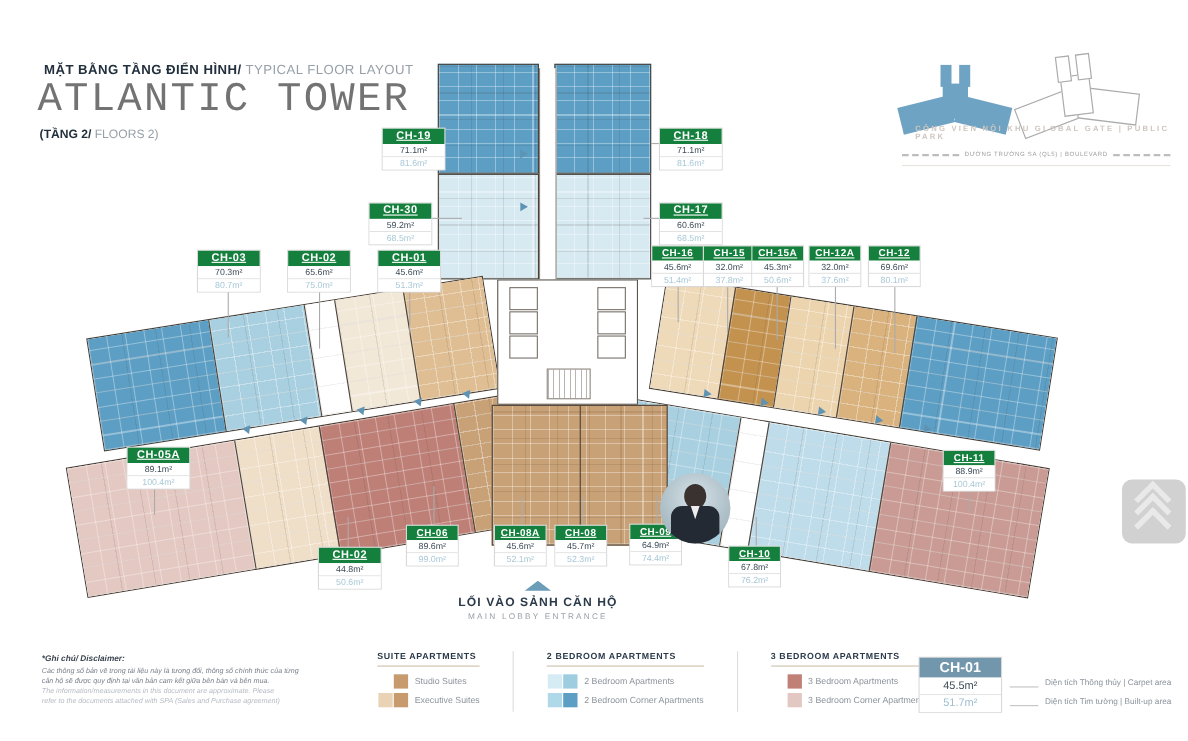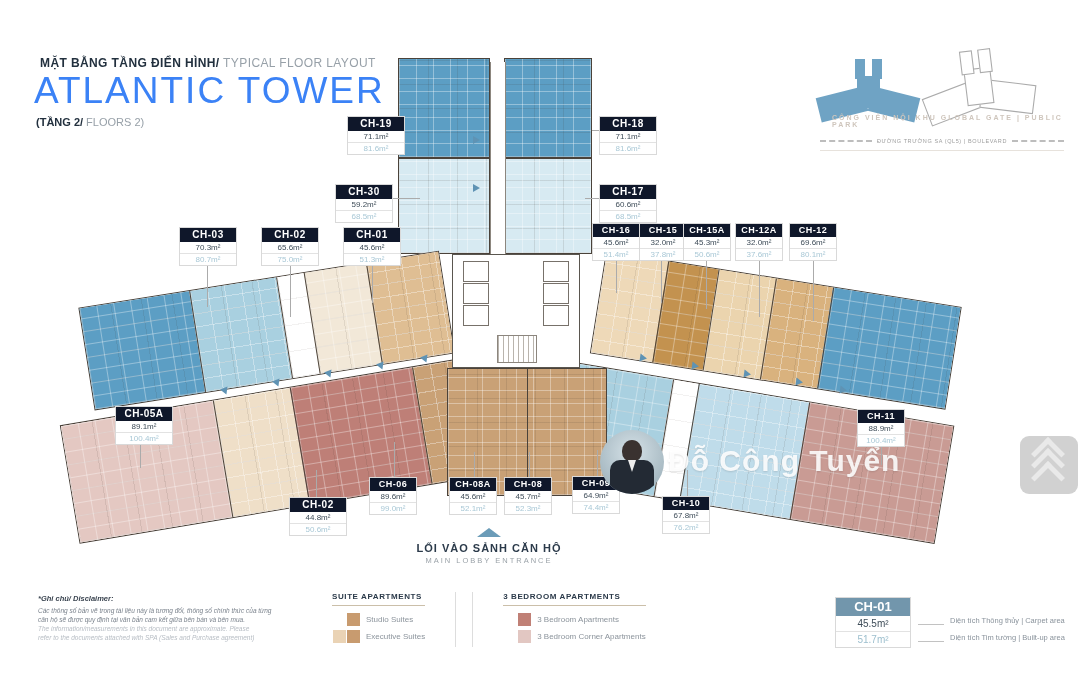--- a/index.html
+++ b/index.html
@@ -3,22 +3,22 @@
 <meta charset="utf-8">
 <style>
   html,body{margin:0;padding:0;background:#eee;}
   .stage{position:relative;width:1080px;height:674px;background:#fff;overflow:hidden;
          font-family:"Liberation Sans","DejaVu Sans",sans-serif;margin:0 auto;}
   .abs{position:absolute;}
 
   
   .hd-sub{left:40px;top:56px;font-size:12px;font-weight:bold;color:#22303E;letter-spacing:.4px;}
   .hd-sub .en{color:#97A0A8;font-weight:normal;}
-  .hd-title{left:34px;top:70px;font-family:Liberation Sans, sans-serif;
-            font-size:37px;color:#3b82f6;letter-spacing:2px;}
+  .hd-title{left:34px;top:70px;font-family:Liberation Mono, monospace;
+            font-size:37px;color:#737373;letter-spacing:2px;}
   .hd-floor{left:36px;top:116px;font-size:11px;font-weight:bold;color:#22303E;}
   .hd-floor .en{color:#97A0A8;font-weight:normal;}
 
   
   .tower{position:absolute;width:100px;height:85px;}
   .tower i{position:absolute;display:block;}
   .tower .twl{left:0;top:36px;width:48px;height:25px;transform:rotate(-14deg);}
   .tower .twr{left:52px;top:36px;width:48px;height:25px;transform:rotate(14deg);}
   .tower .tc {left:39px;top:20px;width:23px;height:32px;}
   .tower .tsa{left:37px;top:3px;width:10px;height:20px;}
@@ -51,41 +51,41 @@
   .lift{position:absolute;width:24px;height:19px;border:1px solid #77716A;background:#fff;}
   .stairs{position:absolute;background:repeating-linear-gradient(90deg,#B9B4AD 0 1px,transparent 1px 5px);border:1px solid #8C867E;}
 
   
   .dir{position:absolute;width:0;height:0;border-top:4px solid transparent;
        border-bottom:4px solid transparent;border-left:7px solid #5F93B4;}
 
   
   .ulabel{position:absolute;width:56px;z-index:8;text-align:center;box-shadow:0 0 0 1px #D9D9D9;background:#fff;}
   .ulabel.slim{width:46px;}
-  .uhead{background:#0f172a;color:#fff;font-weight:bold;font-size:10px;letter-spacing:.5px;padding:1px 0 2px;}
+  .uhead{background:#15803d;color:#fff;font-weight:bold;font-size:10px;letter-spacing:.5px;padding:1px 0 2px;text-decoration:underline;}
   .ulabel.slim .uhead{font-size:9px;}
   .uarea1{font-size:8px;color:#3F4D59;padding:1px 0;border-bottom:1px solid #E2E2E2;background:#fff;}
   .uarea2{font-size:8px;color:#A9C8D6;padding:1px 0;background:#fff;}
   .lead{position:absolute;background:#ABABAB;z-index:7;}
 
   
   .ent{left:400px;top:528px;width:178px;text-align:center;}
   .ent-tri{width:0;height:0;margin:0 auto 5px;border-left:12px solid transparent;
            border-right:12px solid transparent;border-bottom:9px solid #6B9CB8;}
   .ent-t{font-size:11px;font-weight:bold;color:#2B3A4A;letter-spacing:1px;}
   .ent-s{font-size:7.5px;color:#9AA2A8;letter-spacing:2px;margin-top:2px;}
 
   
   .disc{left:38px;top:594px;width:272px;font-style:italic;}
   .disc-h{font-size:7.5px;font-weight:bold;color:#3A4450;margin-bottom:3px;}
   .disc-l{font-size:6.5px;color:#7A828C;line-height:9px;}
   .disc-l.en{color:#B7BDC4;}
 
   
-  .legend{left:318px;top:592px;display:flex;align-items:center;gap:16px;}
+  .legend{left:329px;top:592px;display:flex;align-items:center;gap:16px;}
   .lgroup{padding:0 14px;}
   .ltitle{font-size:8px;font-weight:bold;color:#2B3A4A;letter-spacing:.6px;
           padding-bottom:4px;border-bottom:1px solid #CBBFA9;margin-bottom:7px;white-space:nowrap;}
   .litem{display:flex;align-items:center;margin-bottom:4px;}
   .sws{width:28px;display:flex;justify-content:flex-end;gap:1px;margin-right:6px;}
   .sw{width:13px;height:13px;display:inline-block;}
   .llabel{font-size:8px;color:#8C949C;white-space:nowrap;}
   .ldiv{width:1px;background:#DDD;align-self:stretch;}
 
   
@@ -344,20 +344,37 @@
       </div>
       <div class="litem">
         <span class="sws">
             <span class="sw" style="background: rgb(234, 211, 181);"></span>
             <span class="sw" style="background: rgb(200, 155, 111);"></span>
           </span>
         <span class="llabel">Executive Suites</span>
       </div>
     </div>
     <div class="ldiv"></div>
+    <div class="lgroup">
+      <div class="ltitle">2 BEDROOM APARTMENTS</div>
+      <div class="litem">
+        <span class="sws">
+            <span class="sw" style="background: rgb(214, 236, 244);"></span>
+            <span class="sw" style="background: rgb(159, 205, 224);"></span>
+          </span>
+        <span class="llabel">2 Bedroom Apartments</span>
+      </div>
+      <div class="litem">
+        <span class="sws">
+            <span class="sw" style="background: rgb(175, 216, 232);"></span>
+            <span class="sw" style="background: rgb(92, 158, 196);"></span>
+          </span>
+        <span class="llabel">2 Bedroom Corner Apartments</span>
+      </div>
+    </div>
     <div class="ldiv"></div>
     <div class="lgroup">
       <div class="ltitle">3 BEDROOM APARTMENTS</div>
       <div class="litem">
         <span class="sws">
             <span class="sw" style="background: rgb(192, 128, 118);"></span>
           </span>
         <span class="llabel">3 Bedroom Apartments</span>
       </div>
       <div class="litem">
@@ -386,21 +403,20 @@
           <span class="t">Diện tích Tim tường | Built-up area</span>
         </div>
     </div>
   </div>
 
   <div class="abs avatar">
     <div class="av-head"></div>
     <div class="av-body"></div>
     <div class="av-shirt"></div>
   </div>
-  <div class="abs wm-name">Đỗ Công Tuyển</div>
   <div class="abs corner-logo">
     <div class="chev" style="top:6px;"></div>
     <div class="chev" style="top:17px;"></div>
     <div class="chev" style="top:30px;"></div>
   </div>
 
 <div class="lead" style="left: 393px; top: 130px; width: 8px; height: 1px;"></div>
     <div class="lead" style="left: 592px; top: 130px; width: 8px; height: 1px;"></div>
     <div class="lead" style="left: 392px; top: 198px; width: 28px; height: 1px;"></div>
     <div class="lead" style="left: 585px; top: 198px; width: 15px; height: 1px;"></div>

